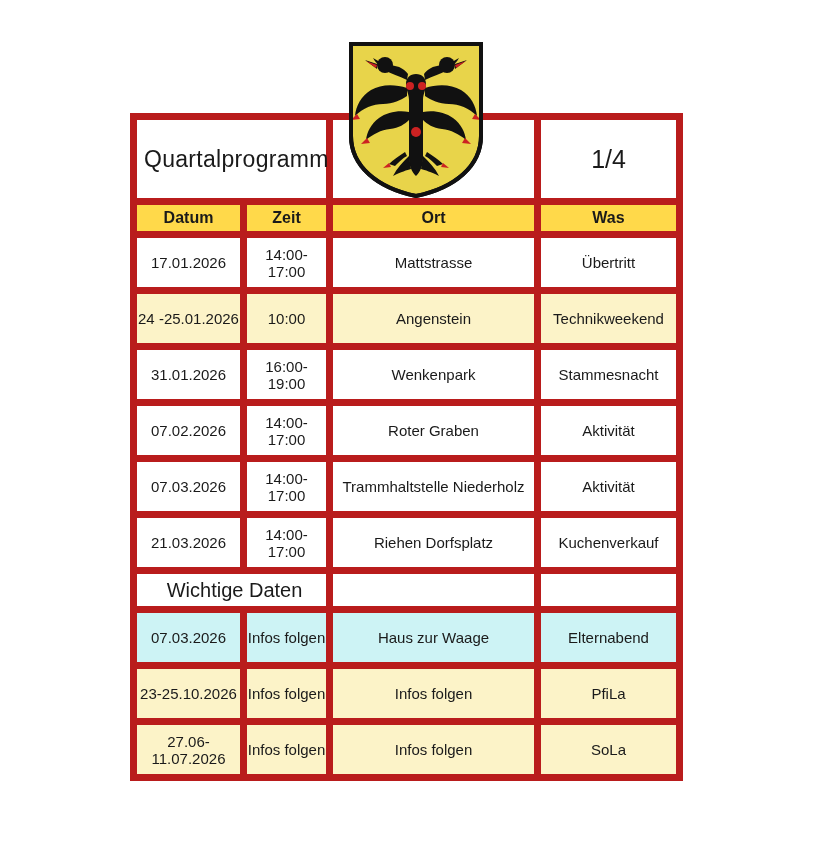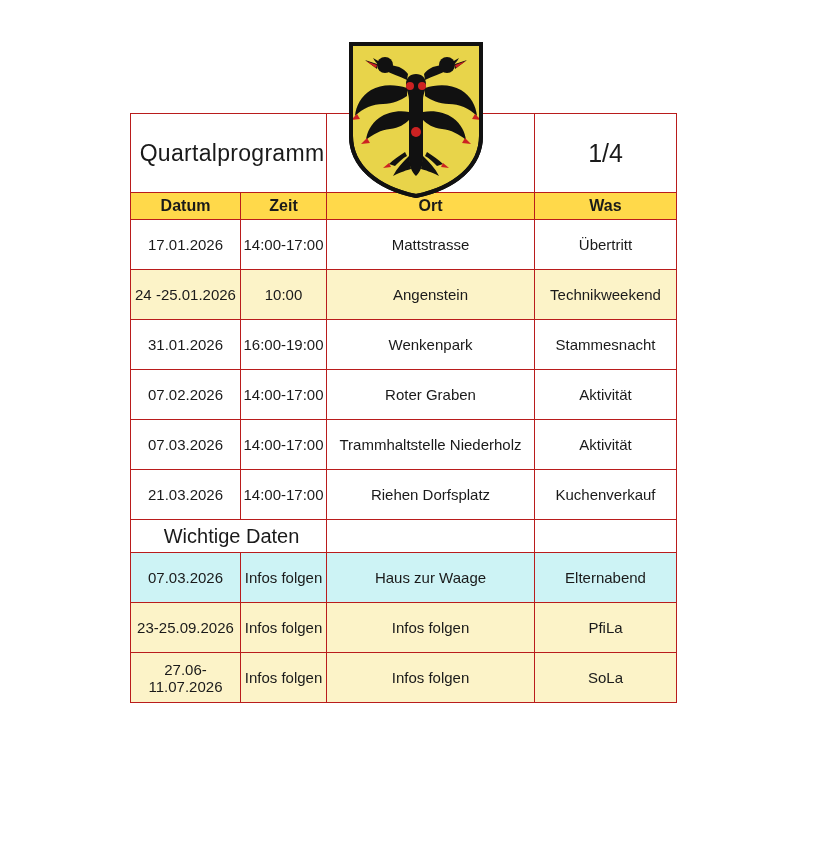--- a/index.html
+++ b/index.html
@@ -38,21 +38,21 @@
   .program-table {
     position: absolute;
     left: 130px;
     top: 113px;
     width: 546px;
     border-collapse: collapse;
     table-layout: fixed;
   }
   .program-table td,
   .program-table th {
-    border: 1px solid #b91c1c;
+    border: 7px solid #b91c1c;
     padding: 0;
     vertical-align: middle;
     text-align: center;
     font-weight: normal;
     color: #1a1a1a;
   }
 
   
   col.c-datum { width: 110px; }
   col.c-zeit  { width: 86px; }
@@ -254,21 +254,21 @@
       </tr>
 
       <tr class="body-row row-cyan">
         <td>07.03.2026</td>
         <td class="cell-small">Infos folgen</td>
         <td>Haus zur Waage</td>
         <td>Elternabend</td>
       </tr>
 
       <tr class="body-row row-yellow">
-        <td class="cell-small">23-25.09.2026</td>
+        <td class="cell-small">23-25.10.2026</td>
         <td class="cell-small">Infos folgen</td>
         <td>Infos folgen</td>
         <td>PfiLa</td>
       </tr>
 
       <tr class="body-row row-yellow">
         <td class="cell-xsmall">27.06-11.07.2026</td>
         <td class="cell-small">Infos folgen</td>
         <td>Infos folgen</td>
         <td>SoLa</td>

